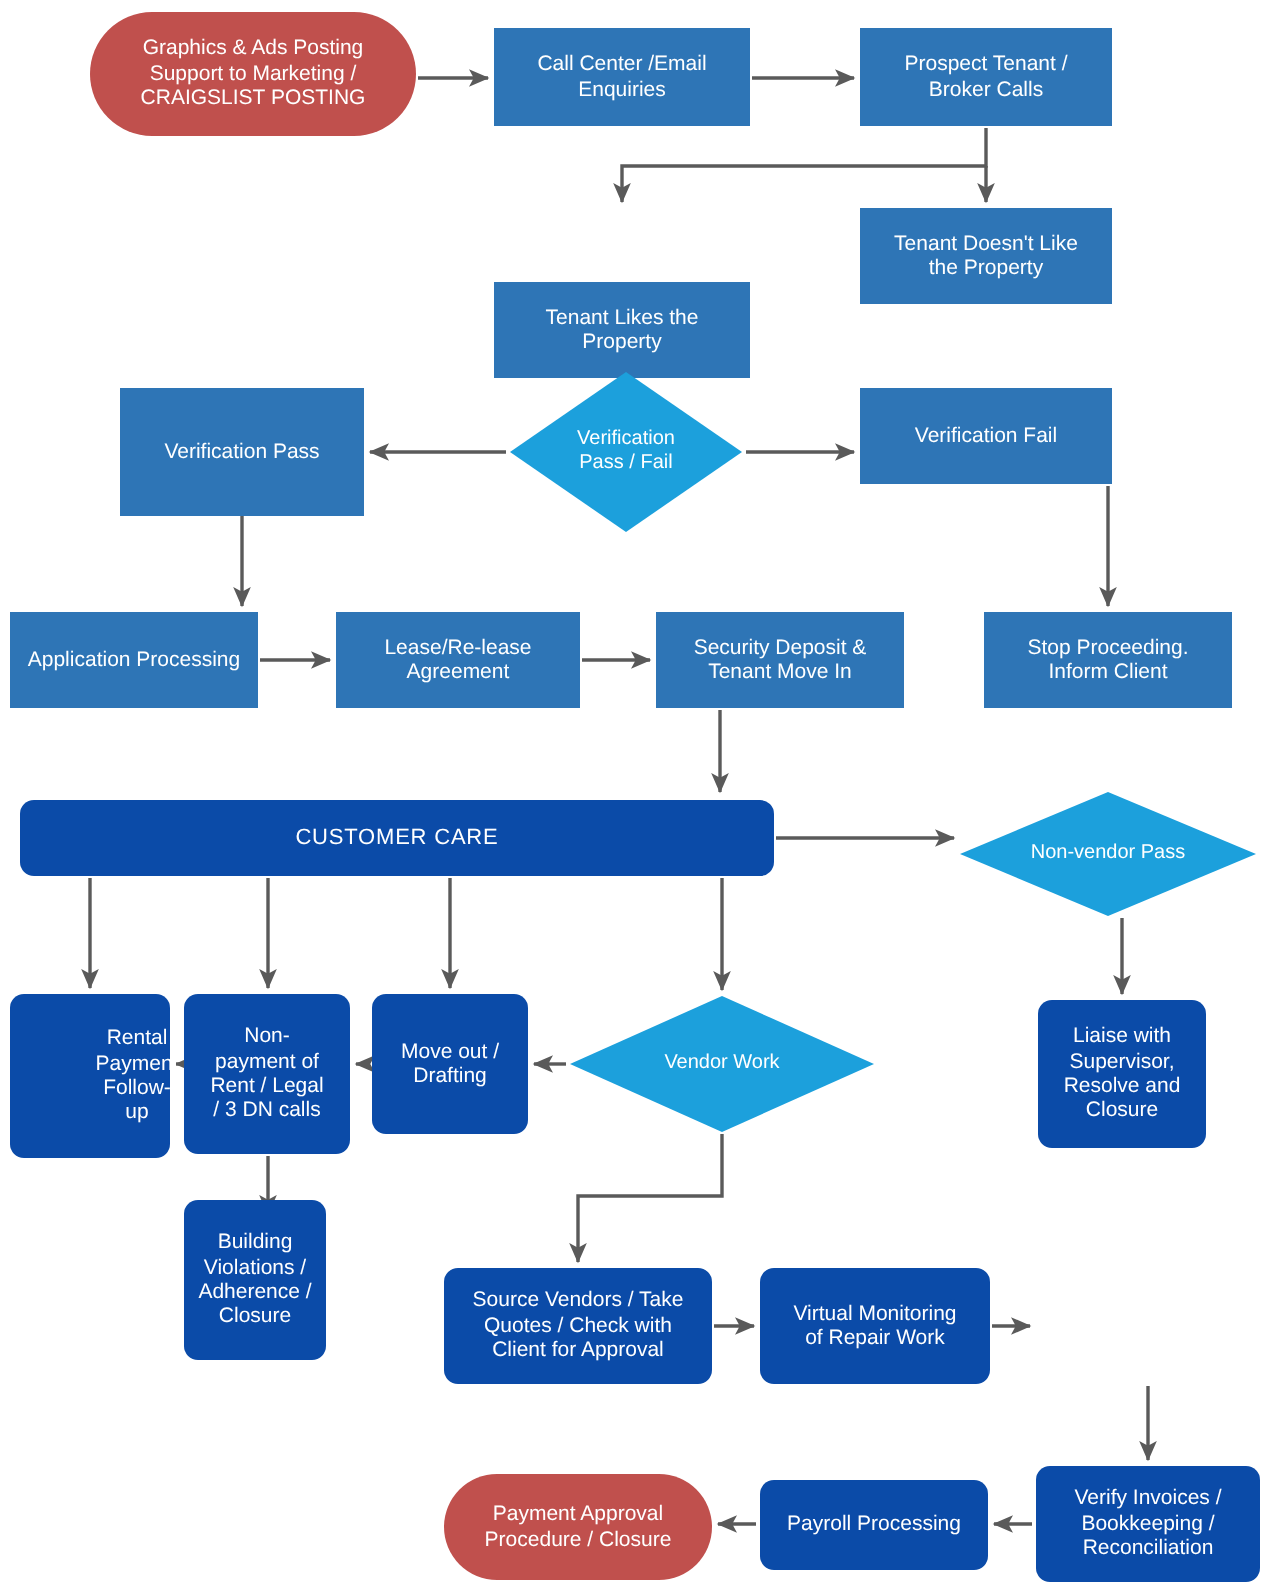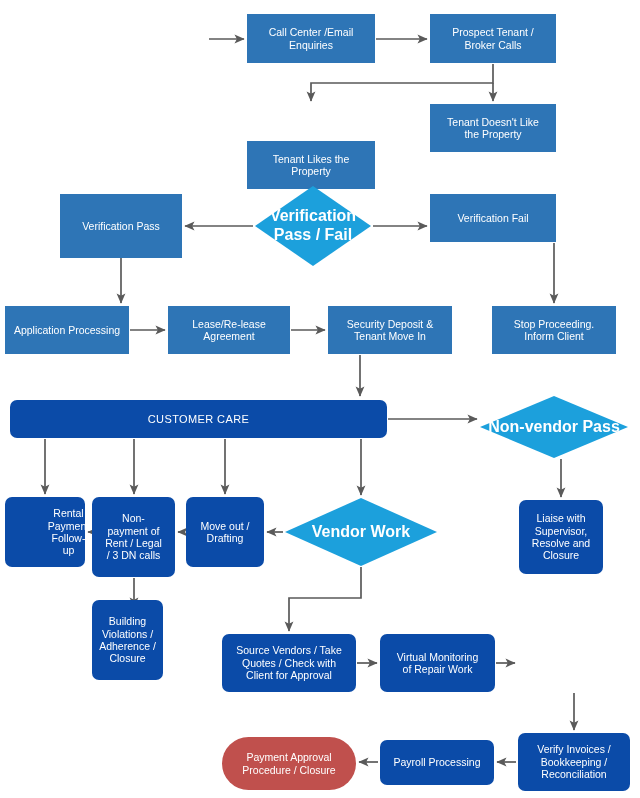--- a/index.html
+++ b/index.html
@@ -73,25 +73,24 @@
   }
   .diamond-label {
     position: absolute;
     left: 0; top: 0;
     width: 100%; height: 100%;
     display: flex;
     align-items: center;
     justify-content: center;
     text-align: center;
     color: #ffffff;
-    font-size: 16px;
+    font-size: 10px;
     line-height: 1.18;
     white-space: pre-line;
     z-index: 3;
-    font-weight: bold;
   }
 </style>
 </head>
 <body>
 
 <div id="canvas">
 
   <svg id="edges" viewBox="0 0 640 798" xmlns="http://www.w3.org/2000/svg">
     <defs>
       <marker id="ah" markerWidth="7" markerHeight="7" refX="5.6" refY="3" orient="auto" markerUnits="strokeWidth">
@@ -151,20 +150,25 @@
       <path d="M496,663 L515,663"></path>
 
       <path d="M574,693 L574,730"></path>
 
       <path d="M516,762 L497,762"></path>
 
       <path d="M378,762 L359,762"></path>
     </g>
   </svg>
 
+  <div class="node pill" style="left:45px; top:6px; width:163px; height:62px;">
+    <span>Graphics &amp; Ads Posting
+Support to Marketing /
+CRAIGSLIST POSTING</span>
+  </div>
 
   <div class="node rect" style="left:247px; top:14px; width:128px; height:49px;">
     <span>Call Center /Email
 Enquiries</span>
   </div>
 
   <div class="node rect" style="left:430px; top:14px; width:126px; height:49px;">
     <span>Prospect Tenant /
 Broker  Calls</span>
   </div>
@@ -203,21 +207,21 @@
 
   <div class="node rect" style="left:492px; top:306px; width:124px; height:48px;">
     <span>Stop Proceeding.
 Inform Client</span>
   </div>
 
   <div class="node bar" style="left:10px; top:400px; width:377px; height:38px;">
     <span>CUSTOMER CARE</span>
   </div>
 
-  <div class="node round" style="left:5px; top:497px; width:80px; height:70px;padding-left:47px;">
+  <div class="node round" style="left:5px; top:497px; width:80px; height:82px;padding-left:47px;">
     <span>Rental
 Payment
 Follow-up</span>
   </div>
 
   <div class="node round" style="left:92px; top:497px; width:83px; height:80px;">
     <span>Non-
 payment of
 Rent / Legal
 / 3 DN calls</span>

